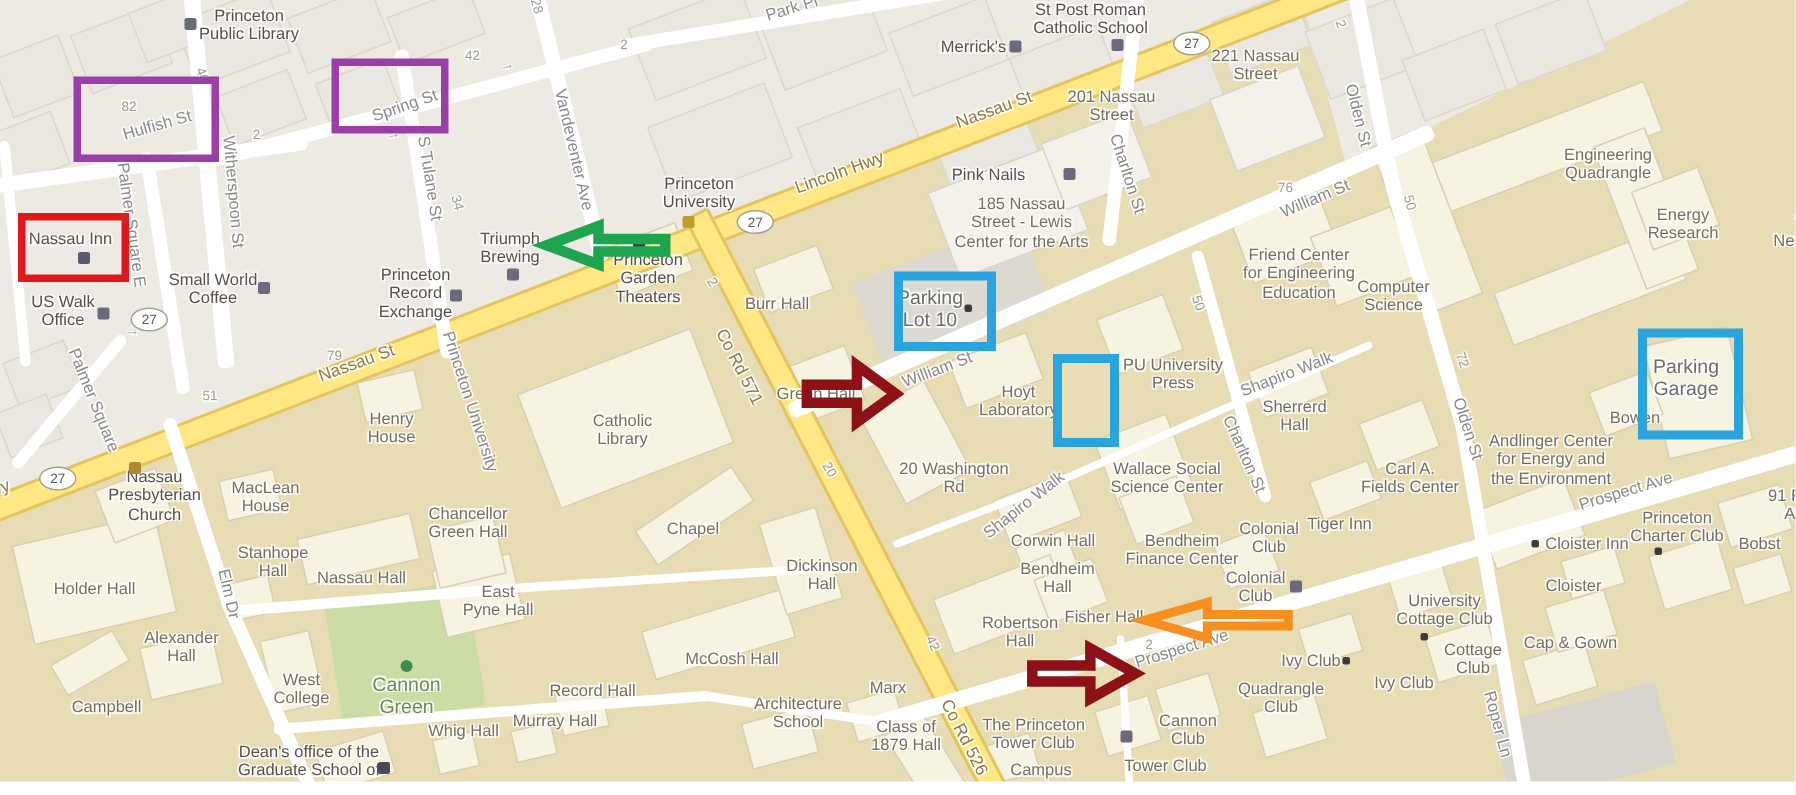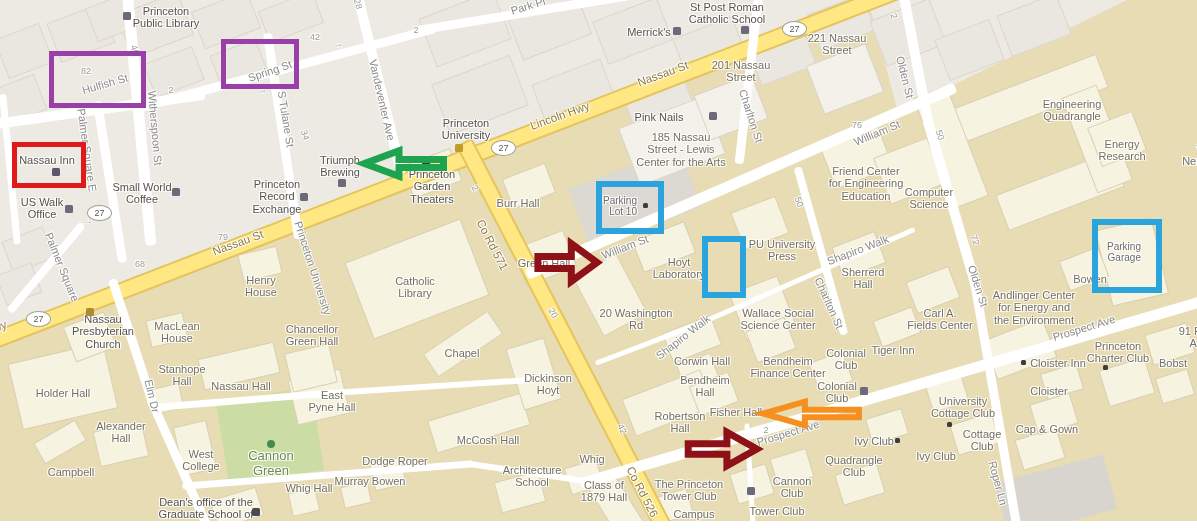--- a/index.html
+++ b/index.html
@@ -17,21 +17,21 @@
   .road-p{background:#ffffff;border-radius:3px;}
   .lbl{position:absolute;z-index:5;white-space:pre;text-align:center;line-height:1.12;
        text-shadow:-1px -1px 0 rgba(255,255,255,.85),1px -1px 0 rgba(255,255,255,.85),
        -1px 1px 0 rgba(255,255,255,.85),1px 1px 0 rgba(255,255,255,.85),0 0 2px rgba(255,255,255,.9);}
   .lbl-s{font-size:11px;color:#8a8a8a;}
   .lbl-y{font-size:11.5px;color:#8c7b4a;}
   .lbl-n{font-size:9px;color:#9c9c97;}
   .lbl-a{font-size:10px;color:#aaaaa4;}
   .lbl-h{font-size:11px;color:#756f60;}
   .lbl-p{font-size:11px;color:#56514b;}
-  .lbl-pk{font-size:10px;color:#6d6d6d;text-align:right;}
+  .lbl-pk{font-size:13px;color:#6d6d6d;}
   .lbl-g{font-size:13px;color:#6d8a58;}
   .shield{position:absolute;z-index:5;width:23px;height:14px;background:#fff;
           border:1.5px solid #a0a095;border-radius:50%;color:#5a5a55;font-size:9px;
           line-height:14px;text-align:center;}
   .poi-ic{position:absolute;z-index:6;border-radius:1.5px;}
   .ann-rect{position:absolute;z-index:10;background:transparent;}
   .ann-arrow{position:absolute;z-index:10;overflow:visible;}
   #bottom-strip{position:absolute;z-index:11;left:0;bottom:0;width:1197px;height:9px;background:#ffffff;}
 </style>
 </head>
@@ -202,21 +202,21 @@
       <div class="lbl lbl-s" style="left: 683px; top: 337px; transform: translate(-50%, -50%) rotate(-38deg);">Shapiro Walk</div>
       <div class="lbl lbl-s" style="left: 313px; top: 268px; transform: translate(-50%, -50%) rotate(72deg);">Princeton University</div>
       <div class="lbl lbl-n" style="left: 86px; top: 71px; transform: translate(-50%, -50%) rotate(0deg);">82</div>
       <div class="lbl lbl-n" style="left: 171px; top: 90px; transform: translate(-50%, -50%) rotate(0deg);">2</div>
       <div class="lbl lbl-n" style="left: 315px; top: 37px; transform: translate(-50%, -50%) rotate(0deg);">42</div>
       <div class="lbl lbl-n" style="left: 135px; top: 50px; transform: translate(-50%, -50%) rotate(70deg);">40</div>
       <div class="lbl lbl-n" style="left: 358px; top: 4px; transform: translate(-50%, -50%) rotate(75deg);">28</div>
       <div class="lbl lbl-n" style="left: 416px; top: 30px; transform: translate(-50%, -50%) rotate(0deg);">2</div>
       <div class="lbl lbl-n" style="left: 305px; top: 135px; transform: translate(-50%, -50%) rotate(75deg);">34</div>
       <div class="lbl lbl-n" style="left: 223px; top: 237px; transform: translate(-50%, -50%) rotate(0deg);">79</div>
-      <div class="lbl lbl-n" style="left: 140px; top: 264px; transform: translate(-50%, -50%) rotate(0deg);">68</div>
+      <div class="lbl lbl-n" style="left: 140px; top: 264px; transform: translate(-50%, -50%) rotate(0deg);">51</div>
       <div class="lbl lbl-n" style="left: 475px; top: 188px; transform: translate(-50%, -50%) rotate(60deg);">2</div>
       <div class="lbl lbl-n" style="left: 857px; top: 125px; transform: translate(-50%, -50%) rotate(0deg);">76</div>
       <div class="lbl lbl-n" style="left: 940px; top: 135px; transform: translate(-50%, -50%) rotate(75deg);">50</div>
       <div class="lbl lbl-n" style="left: 799px; top: 202px; transform: translate(-50%, -50%) rotate(70deg);">50</div>
       <div class="lbl lbl-n" style="left: 975px; top: 240px; transform: translate(-50%, -50%) rotate(70deg);">72</div>
       <div class="lbl lbl-n" style="left: 553px; top: 313px; transform: translate(-50%, -50%) rotate(60deg);">20</div>
       <div class="lbl lbl-n" style="left: 622px; top: 429px; transform: translate(-50%, -50%) rotate(65deg);">42</div>
       <div class="lbl lbl-n" style="left: 601px; top: 486px; transform: translate(-50%, -50%) rotate(0deg);">2</div>
       <div class="lbl lbl-n" style="left: 766px; top: 430px; transform: translate(-50%, -50%) rotate(0deg);">2</div>
       <div class="lbl lbl-n" style="left: 894px; top: 16px; transform: translate(-50%, -50%) rotate(70deg);">2</div>
@@ -321,49 +321,49 @@
       <div class="lbl lbl-h" style="left: 982px; top: 440px; transform: translate(-50%, -50%);">Cottage
 Club</div>
       <div class="lbl lbl-h" style="left: 1047px; top: 429px; transform: translate(-50%, -50%);">Cap &amp; Gown</div>
       <div class="lbl lbl-h" style="left: 261px; top: 286px; transform: translate(-50%, -50%);">Henry
 House</div>
       <div class="lbl lbl-p" style="left: 103px; top: 331px; transform: translate(-50%, -50%); text-align: center;">Nassau
 Presbyterian
 Church</div>
       <div class="lbl lbl-h" style="left: 177px; top: 332px; transform: translate(-50%, -50%);">MacLean
 House</div>
-      <div class="lbl lbl-h" style="left: 312px; top: 335px; transform: translate(-50%, -50%);">Chancellor
+      <div class="lbl lbl-h" style="left: 312px; top: 349px; transform: translate(-50%, -50%);">Chancellor
 Green Hall</div>
       <div class="lbl lbl-h" style="left: 182px; top: 375px; transform: translate(-50%, -50%);">Stanhope
 Hall</div>
       <div class="lbl lbl-h" style="left: 241px; top: 386px; transform: translate(-50%, -50%);">Nassau Hall</div>
       <div class="lbl lbl-h" style="left: 63px; top: 393px; transform: translate(-50%, -50%);">Holder Hall</div>
       <div class="lbl lbl-h" style="left: 121px; top: 432px; transform: translate(-50%, -50%);">Alexander
 Hall</div>
       <div class="lbl lbl-h" style="left: 332px; top: 401px; transform: translate(-50%, -50%);">East
 Pyne Hall</div>
       <div class="lbl lbl-h" style="left: 201px; top: 460px; transform: translate(-50%, -50%);">West
 College</div>
       <div class="lbl lbl-g" style="left: 271px; top: 464px; transform: translate(-50%, -50%);">Cannon
 Green</div>
       <div class="lbl lbl-h" style="left: 309px; top: 488px; transform: translate(-50%, -50%);">Whig Hall</div>
-      <div class="lbl lbl-h" style="left: 395px; top: 461px; transform: translate(-50%, -50%);">Dodge Roper</div>
-      <div class="lbl lbl-h" style="left: 370px; top: 481px; transform: translate(-50%, -50%);">Murray Bowen</div>
+      <div class="lbl lbl-h" style="left: 395px; top: 461px; transform: translate(-50%, -50%);">Record Hall</div>
+      <div class="lbl lbl-h" style="left: 370px; top: 481px; transform: translate(-50%, -50%);">Murray Hall</div>
       <div class="lbl lbl-p" style="left: 206px; top: 508px; transform: translate(-50%, -50%);">Dean's office of the
 Graduate School of</div>
       <div class="lbl lbl-h" style="left: 71px; top: 472px; transform: translate(-50%, -50%);">Campbell</div>
       <div class="lbl lbl-h" style="left: 415px; top: 287px; transform: translate(-50%, -50%);">Catholic
 Library</div>
       <div class="lbl lbl-h" style="left: 462px; top: 353px; transform: translate(-50%, -50%);">Chapel</div>
       <div class="lbl lbl-h" style="left: 548px; top: 384px; transform: translate(-50%, -50%);">Dickinson
-Hoyt</div>
+Hall</div>
       <div class="lbl lbl-h" style="left: 488px; top: 440px; transform: translate(-50%, -50%);">McCosh Hall</div>
       <div class="lbl lbl-h" style="left: 532px; top: 476px; transform: translate(-50%, -50%);">Architecture
 School</div>
-      <div class="lbl lbl-h" style="left: 592px; top: 459px; transform: translate(-50%, -50%);">Whig</div>
+      <div class="lbl lbl-h" style="left: 592px; top: 459px; transform: translate(-50%, -50%);">Marx</div>
       <div class="lbl lbl-h" style="left: 604px; top: 491px; transform: translate(-50%, -50%);">Class of
 1879 Hall</div>
     </div>
   <div id="icons">
       <div class="poi-ic" style="left: 123px; top: 12px; width: 8px; height: 8px; background: rgb(106, 106, 122);"></div>
       <div class="poi-ic" style="left: 673px; top: 27px; width: 8px; height: 8px; background: rgb(106, 106, 122);"></div>
       <div class="poi-ic" style="left: 741px; top: 26px; width: 8px; height: 8px; background: rgb(106, 106, 122);"></div>
       <div class="poi-ic" style="left: 709px; top: 112px; width: 8px; height: 8px; background: rgb(106, 106, 122);"></div>
       <div class="poi-ic" style="left: 455px; top: 144px; width: 8px; height: 8px; background: rgb(192, 156, 40);"></div>
       <div class="poi-ic" style="left: 422px; top: 159px; width: 8px; height: 8px; background: rgb(58, 58, 74);"></div>

